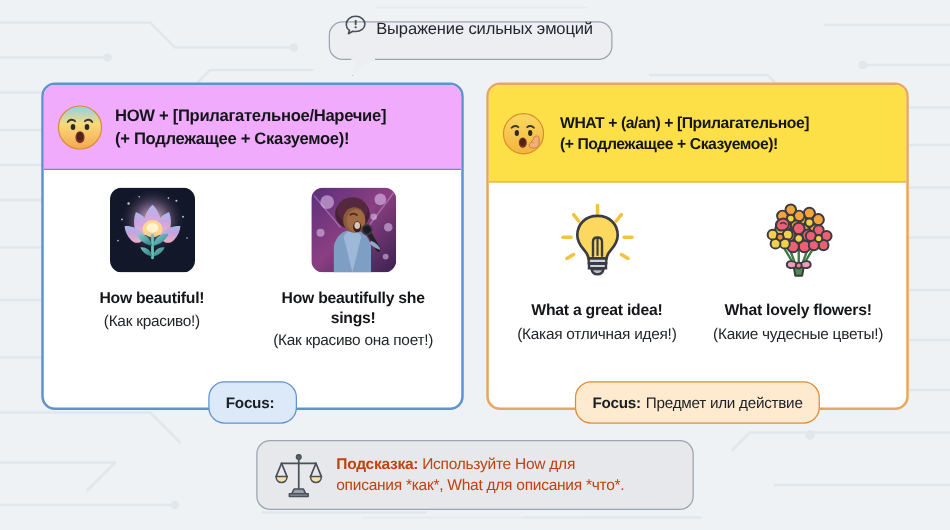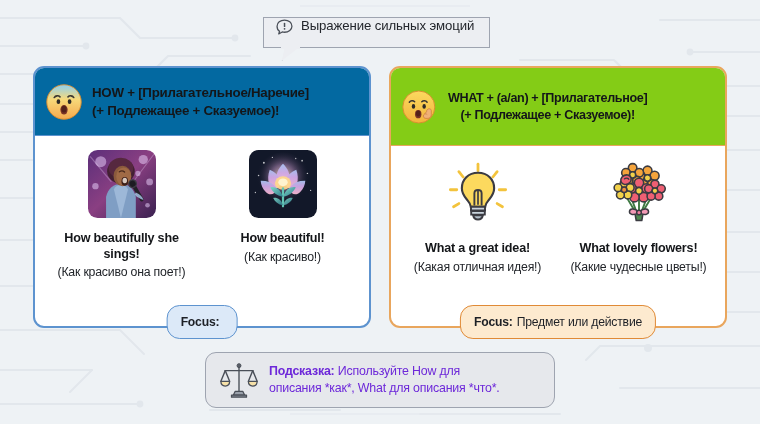--- a/index.html
+++ b/index.html
@@ -34,26 +34,26 @@
     height: 424px;
   }
 
   
   .topic-bubble {
     position: absolute;
     left: 263px;
     top: 17px;
     height: 31px;
     display: flex;
-    align-items: flex-start;
+    align-items: flex-end;
     gap: 7px;
-    padding: 0 15px 2px 11px;
+    padding: 0 15px 17px 11px;
     background: #eceef2;
     border: 1.4px solid #9ea4b0;
-    border-radius: 0;
+    border-radius: 11px;
   }
   .topic-bubble .tail {
     position: absolute;
     left: 19px;
     top: 29px;
     width: 15px;
     height: 14px;
     background: #eceef2;
     border-right: 1.4px solid #9ea4b0;
     border-bottom: 1.4px solid #9ea4b0;
@@ -100,29 +100,28 @@
   #card-what .card-inner { border-radius: 9px; }
 
   .card-header {
     display: flex;
     align-items: center;
     gap: 9px;
     padding: 9px 11px 9px 10px;
     flex: 0 0 auto;
   }
   #card-how .card-header {
-    background: #0369a1;
+    background: #f0abfc;
     border-bottom: 1.5px solid #5d93cf;
     min-height: 68px;
   }
   #card-what .card-header {
-    background: #84cc16;
+    background: #fde047;
     border-bottom: 1.5px solid #e9a65d;
     min-height: 78px;
-    text-align: center;
   }
   .header-emoji { width: 38px; height: 38px; flex: 0 0 auto; display: block; }
   .formula {
     font-size: 13.3px;
     font-weight: bold;
     color: #141619;
     line-height: 1.32;
     letter-spacing: -0.25px;
   }
   #card-what .formula { font-size: 12.6px; letter-spacing: -0.35px; }
@@ -198,21 +197,21 @@
     border: 1.5px solid #9ea4b0;
     border-radius: 11px;
     display: flex;
     align-items: center;
     gap: 10px;
     padding: 0 12px 0 13px;
   }
   .scales-icon { width: 40px; height: 40px; flex: 0 0 auto; display: block; }
   .tip-text {
     font-size: 12.4px;
-    color: #6d28d9;
+    color: #c2410c;
     line-height: 1.36;
     letter-spacing: -0.2px;
   }
   .tip-text b { font-weight: bold; }
 </style>
 </head>
 <body>
 
 <svg id="circuit-bg" viewBox="0 0 760 424" xmlns="http://www.w3.org/2000/svg">
   <rect x="0" y="0" width="760" height="424" fill="#eef2f5"></rect>
@@ -310,70 +309,20 @@
           <div>(+ Подлежащее + Сказуемое)!</div>
         </div>
       </div>
 
       <div class="card-body">
 
         <div class="example">
           <div class="thumb-wrap">
             <svg viewBox="0 0 64 64" xmlns="http://www.w3.org/2000/svg">
               <defs>
-                <linearGradient id="stageG" x1="0" y1="0" x2="1" y2="1">
-                  <stop offset="0%" stop-color="#5b2f7a"></stop>
-                  <stop offset="48%" stop-color="#8a3f82"></stop>
-                  <stop offset="100%" stop-color="#3a2150"></stop>
-                </linearGradient>
-                <clipPath id="singClip">
-                    <rect x="0" y="0" width="64" height="64" rx="9"></rect>
-                  </clipPath>
-              </defs>
-              <g clip-path="url(#singClip)">
-                <rect x="0" y="0" width="64" height="64" fill="url(#stageG)"></rect>
-                <g opacity="0.55" fill="#e4c9f5">
-                  <circle cx="12" cy="11" r="5.2"></circle>
-                    <circle cx="52" cy="9" r="4.4"></circle>
-                  <circle cx="58" cy="30" r="3.2"></circle>
-                    <circle cx="7" cy="34" r="3"></circle>
-                  <circle cx="47" cy="22" r="2.4"></circle>
-                    <circle cx="20" cy="50" r="2.6"></circle>
-                  <circle cx="56" cy="52" r="2.2"></circle>
-                </g>
-                <ellipse cx="31" cy="20" rx="13" ry="11.5" fill="#432033"></ellipse>
-                <ellipse cx="31" cy="17" rx="11.6" ry="9.6" fill="#56283f"></ellipse>
-                <path d="M17 44c2-8 7-12 14-12s12 4 14 12v20H17z" fill="#7f9ec4"></path>
-                <path d="M31 33c3.4 0 5.6 1.6 6.6 4.2L31 64l-6.6-26.8c1-2.6 3.2-4.2 6.6-4.2z" fill="#9db8d8"></path>
-                <ellipse cx="32.4" cy="24.5" rx="8.4" ry="9.6" fill="#8a5a3c"></ellipse>
-                <ellipse cx="33.6" cy="25" rx="7" ry="8.6" fill="#a06a45"></ellipse>
-                <ellipse cx="34.6" cy="29.6" rx="3.1" ry="4.1" fill="#3c1f19"></ellipse>
-                <ellipse cx="34.6" cy="28.6" rx="2.1" ry="2.6" fill="#f2e6dc" opacity="0.85"></ellipse>
-                <path d="M29.5 20.5c1.6-1.1 3.6-1 4.9.3" fill="none" stroke="#4a2a1e" stroke-width="1.3" stroke-linecap="round"></path>
-                <g transform="rotate(-30 44 34)">
-                  <rect x="41.6" y="32" width="3.6" height="18" rx="1.8" fill="#242229"></rect>
-                  <circle cx="43.4" cy="31" r="4.2" fill="#3c3a44"></circle>
-                  <circle cx="43.4" cy="31" r="2.9" fill="#1d1b22"></circle>
-                </g>
-                <path d="M45 40c4 1.6 6.4 4 7.2 7-3.4-1-6.2-2.6-8.2-4.8z" fill="#9db8d8" opacity="0.9"></path>
-                <g stroke="#f4dcff" stroke-width="1.1" opacity="0.3" fill="none">
-                  <path d="M2 6 L22 30"></path>
-                    <path d="M62 4 L44 28"></path>
-                </g>
-              </g>
-            </svg>
-          </div>
-          <div class="ex-en">How beautifully she sings!</div>
-          <div class="ex-ru">(Как красиво она поет!)</div>
-        </div>
-
-        <div class="example">
-          <div class="thumb-wrap">
-            <svg viewBox="0 0 64 64" xmlns="http://www.w3.org/2000/svg">
-              <defs>
                 <radialGradient id="lotusGlow" cx="50%" cy="44%" r="48%">
                   <stop offset="0%" stop-color="#ffe9a8" stop-opacity="0.95"></stop>
                   <stop offset="45%" stop-color="#d7a3d8" stop-opacity="0.45"></stop>
                   <stop offset="100%" stop-color="#121829" stop-opacity="0"></stop>
                 </radialGradient>
                 <linearGradient id="petalG" x1="0" y1="1" x2="0" y2="0">
                   <stop offset="0%" stop-color="#f7b7d0"></stop>
                   <stop offset="60%" stop-color="#cfa8e8"></stop>
                   <stop offset="100%" stop-color="#a9c4f2"></stop>
                 </linearGradient>
@@ -410,20 +359,70 @@
                   <circle cx="44" cy="8" r="0.6"></circle>
                     <circle cx="22" cy="7" r="0.6"></circle>
                   <circle cx="58" cy="38" r="0.6"></circle>
                     <circle cx="6" cy="40" r="0.6"></circle>
                 </g>
               </g>
             </svg>
           </div>
           <div class="ex-en">How beautiful!</div>
           <div class="ex-ru">(Как красиво!)</div>
+        </div>
+
+        <div class="example">
+          <div class="thumb-wrap">
+            <svg viewBox="0 0 64 64" xmlns="http://www.w3.org/2000/svg">
+              <defs>
+                <linearGradient id="stageG" x1="0" y1="0" x2="1" y2="1">
+                  <stop offset="0%" stop-color="#5b2f7a"></stop>
+                  <stop offset="48%" stop-color="#8a3f82"></stop>
+                  <stop offset="100%" stop-color="#3a2150"></stop>
+                </linearGradient>
+                <clipPath id="singClip">
+                    <rect x="0" y="0" width="64" height="64" rx="9"></rect>
+                  </clipPath>
+              </defs>
+              <g clip-path="url(#singClip)">
+                <rect x="0" y="0" width="64" height="64" fill="url(#stageG)"></rect>
+                <g opacity="0.55" fill="#e4c9f5">
+                  <circle cx="12" cy="11" r="5.2"></circle>
+                    <circle cx="52" cy="9" r="4.4"></circle>
+                  <circle cx="58" cy="30" r="3.2"></circle>
+                    <circle cx="7" cy="34" r="3"></circle>
+                  <circle cx="47" cy="22" r="2.4"></circle>
+                    <circle cx="20" cy="50" r="2.6"></circle>
+                  <circle cx="56" cy="52" r="2.2"></circle>
+                </g>
+                <ellipse cx="31" cy="20" rx="13" ry="11.5" fill="#432033"></ellipse>
+                <ellipse cx="31" cy="17" rx="11.6" ry="9.6" fill="#56283f"></ellipse>
+                <path d="M17 44c2-8 7-12 14-12s12 4 14 12v20H17z" fill="#7f9ec4"></path>
+                <path d="M31 33c3.4 0 5.6 1.6 6.6 4.2L31 64l-6.6-26.8c1-2.6 3.2-4.2 6.6-4.2z" fill="#9db8d8"></path>
+                <ellipse cx="32.4" cy="24.5" rx="8.4" ry="9.6" fill="#8a5a3c"></ellipse>
+                <ellipse cx="33.6" cy="25" rx="7" ry="8.6" fill="#a06a45"></ellipse>
+                <ellipse cx="34.6" cy="29.6" rx="3.1" ry="4.1" fill="#3c1f19"></ellipse>
+                <ellipse cx="34.6" cy="28.6" rx="2.1" ry="2.6" fill="#f2e6dc" opacity="0.85"></ellipse>
+                <path d="M29.5 20.5c1.6-1.1 3.6-1 4.9.3" fill="none" stroke="#4a2a1e" stroke-width="1.3" stroke-linecap="round"></path>
+                <g transform="rotate(-30 44 34)">
+                  <rect x="41.6" y="32" width="3.6" height="18" rx="1.8" fill="#242229"></rect>
+                  <circle cx="43.4" cy="31" r="4.2" fill="#3c3a44"></circle>
+                  <circle cx="43.4" cy="31" r="2.9" fill="#1d1b22"></circle>
+                </g>
+                <path d="M45 40c4 1.6 6.4 4 7.2 7-3.4-1-6.2-2.6-8.2-4.8z" fill="#9db8d8" opacity="0.9"></path>
+                <g stroke="#f4dcff" stroke-width="1.1" opacity="0.3" fill="none">
+                  <path d="M2 6 L22 30"></path>
+                    <path d="M62 4 L44 28"></path>
+                </g>
+              </g>
+            </svg>
+          </div>
+          <div class="ex-en">How beautifully she sings!</div>
+          <div class="ex-ru">(Как красиво она поет!)</div>
         </div>
 
       </div>
     </div>
 
     <div class="focus-pill">
       <b>Focus:</b>
     </div>
   </div>
 

